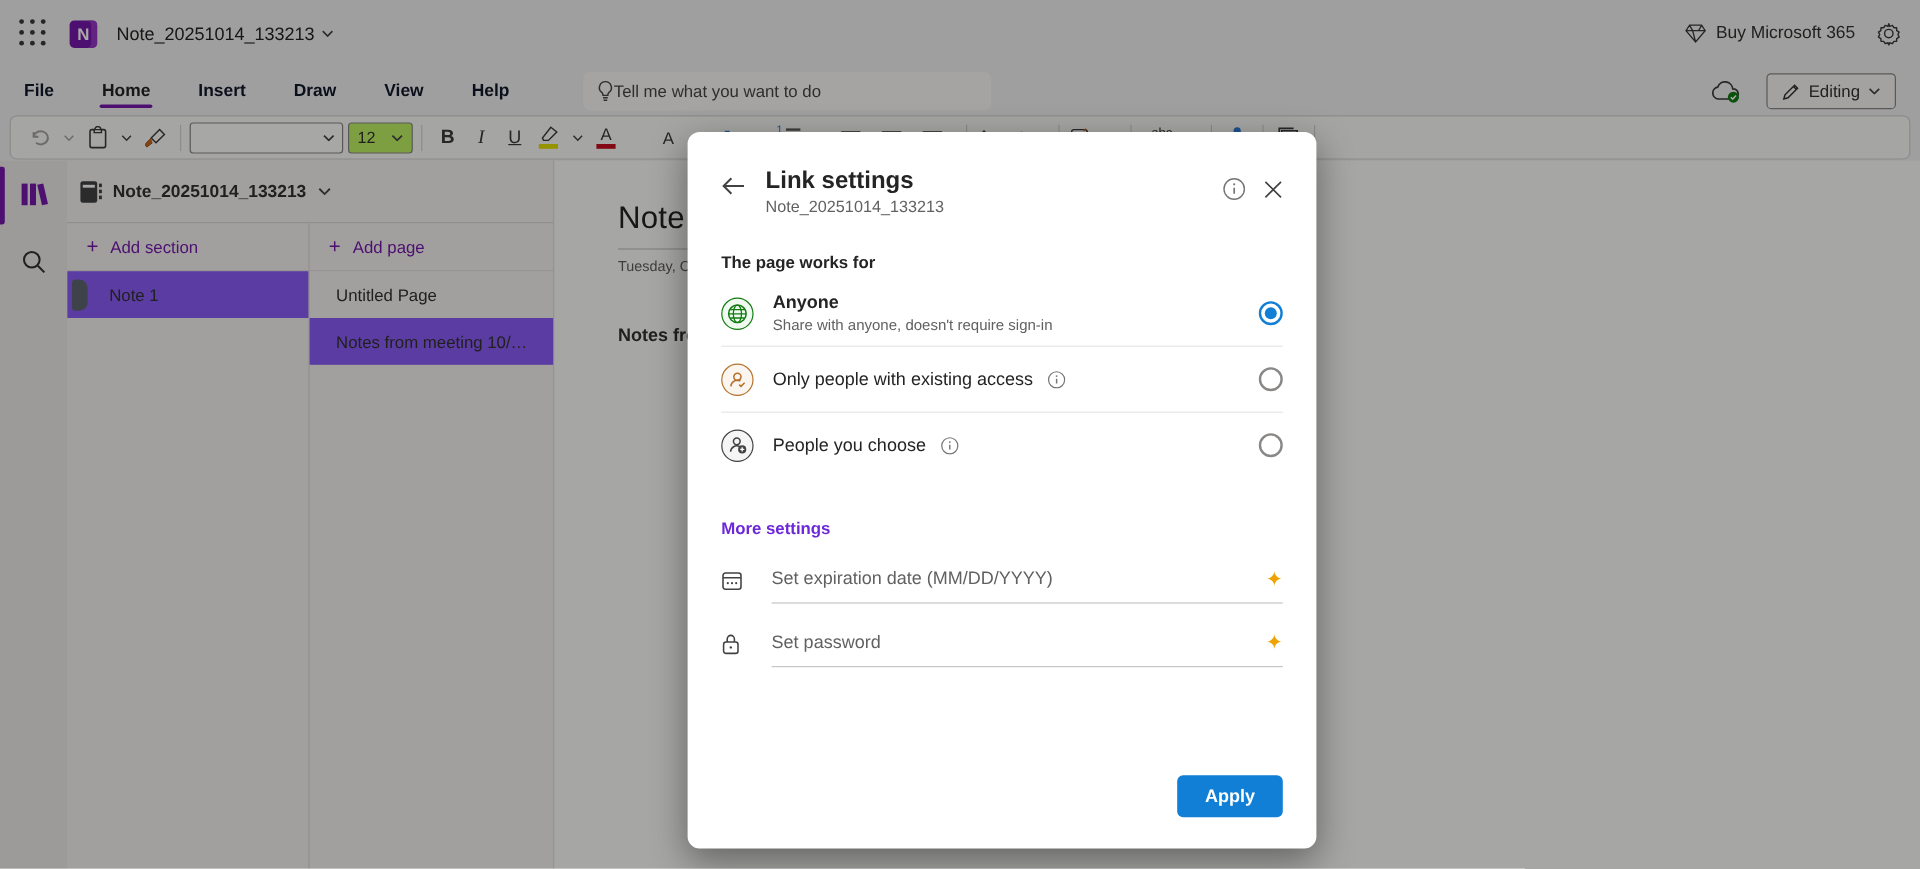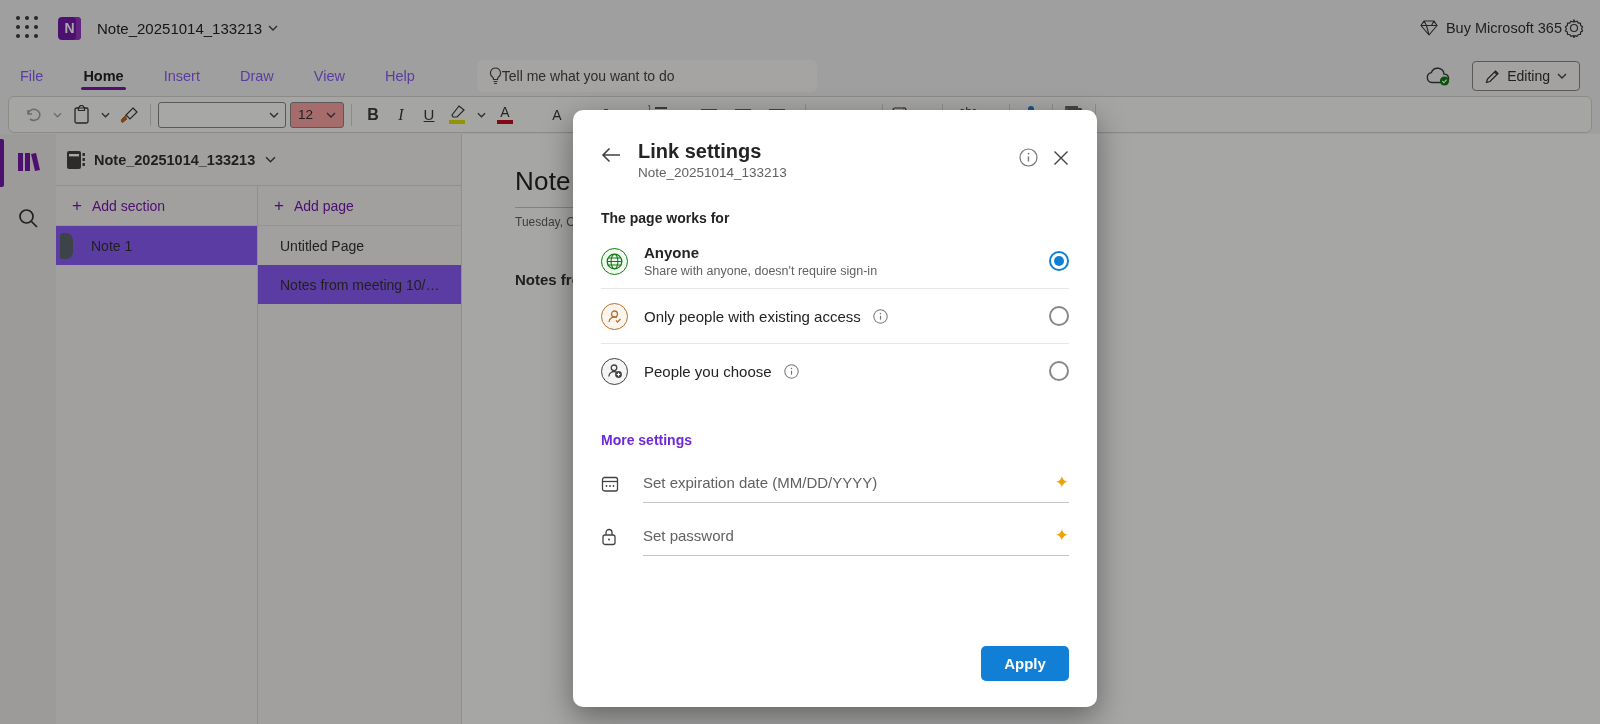--- a/index.html
+++ b/index.html
@@ -10,48 +10,48 @@
   
   .topbar { position:absolute; left:0; top:0; width:1600px; height:56px;
             display:flex; align-items:center; background:#f3f2f1; padding:0 16px; }
   .waffle { width:24px; height:24px; display:grid; grid-template-columns:repeat(3,6px);
             grid-template-rows:repeat(3,6px); gap:3px; align-content:center; justify-content:center; cursor:pointer; }
   .waffle i { width:4px; height:4px; border-radius:50%; background:#3b3a39; }
   .on-icon { width:23px; height:23px; margin-left:18px; background:#7719aa; border-radius:4px;
              color:#fff; font-weight:bold; font-size:14px; display:flex; align-items:center; justify-content:center;
              box-shadow:inset -5px 0 0 #9636c4; }
   .app-title { margin-left:16px; font-size:15px; color:#242424; display:flex; align-items:center; gap:6px; cursor:pointer; }
-  .topbar-right { margin-left:auto; display:flex; align-items:center; gap:2px; }
+  .topbar-right { margin-left:auto; display:flex; align-items:center; gap:18px; }
   .buy { display:flex; align-items:center; gap:8px; font-size:14.5px; color:#323130; cursor:pointer; }
   .icon-svg { display:inline-block; vertical-align:middle; }
 
   
   .menubar { position:absolute; left:0; top:56px; width:1600px; height:40px;
              display:flex; align-items:center; padding:0 20px; background:#f3f2f1; }
-  .menu-item { font-size:14.5px; color:#8b5cf6; padding:8px 0; margin-right:40px; cursor:pointer; position:relative; }
+  .menu-item { font-size:14.5px; color:#0f172a; padding:8px 0; margin-right:40px; cursor:pointer; position:relative;font-weight:bold; }
   .menu-item.active { font-weight:bold; color:#242424; }
   .menu-item.active::after { content:""; position:absolute; left:-2px; right:-2px; bottom:2px;
                              height:3px; border-radius:2px; background:#7719aa; }
   .tellme { margin-left:22px; width:340px; height:32px; background:#faf9f8; border-radius:6px;
             display:flex; align-items:center; gap:0; padding:0 12px; font-size:14px; color:#484644; cursor:text; }
   .menubar-right { margin-left:auto; display:flex; align-items:center; gap:20px; }
   .edit-btn { display:flex; align-items:center; gap:7px; height:30px; padding:0 12px;
               border:1px solid #8a8886; border-radius:4px; background:#f7f6f5; font-size:14px; color:#323130; cursor:pointer; }
 
   
   .ribbon { position:absolute; left:0; top:96px; width:1600px; height:38px; background:#f3f2f1; }
   .ribbon-card { position:absolute; left:8px; right:8px; top:0; height:37px; background:#fbfaf9;
                  border:1px solid #d6d4d2; border-radius:6px; display:flex; align-items:center; padding:0 10px; }
   .rb { height:26px; min-width:24px; display:flex; align-items:center; justify-content:center;
         color:#3b3a39; cursor:pointer; margin:0 2px; font-size:15px; }
   .rb.small { min-width:16px; }
   .rsep { width:1px; height:22px; background:#d6d4d2; margin:0 7px; }
   .fontbox { width:128px; height:26px; border:1px solid #8a8886; border-radius:3px; background:#fdfdfc;
              display:flex; align-items:center; justify-content:flex-end; padding:0 6px; cursor:pointer; }
-  .sizebox { width:54px; height:26px; border:1px solid #8a8886; border-radius:3px; background:#fca5a5;
+  .sizebox { width:54px; height:26px; border:1px solid #8a8886; border-radius:3px; background:#bef264;
              display:flex; align-items:center; justify-content:space-between; padding:0 7px;
              font-size:13.5px; color:#323130; cursor:pointer; margin-left:4px; }
   .glyph-b { font-weight:bold; font-size:16px; }
   .glyph-i { font-style:italic; font-family:"Liberation Serif", serif; font-size:16px; }
   .glyph-u { text-decoration:underline; font-size:15px; }
   .colorbar { display:flex; flex-direction:column; align-items:center; line-height:1; }
   .colorbar .bar { width:16px; height:4px; margin-top:1px; }
   .abc { display:flex; flex-direction:column; align-items:center; font-size:11px; line-height:1; color:#323130; }
   .listmini { display:flex; flex-direction:column; gap:3px; }
   .listmini .row { display:flex; align-items:center; gap:3px; }

